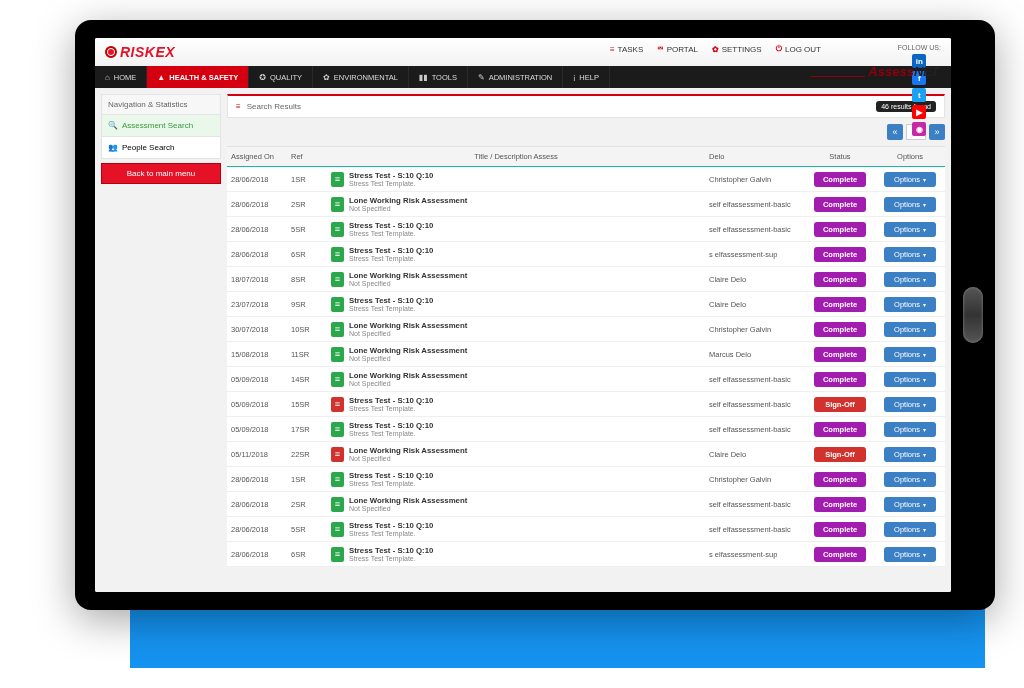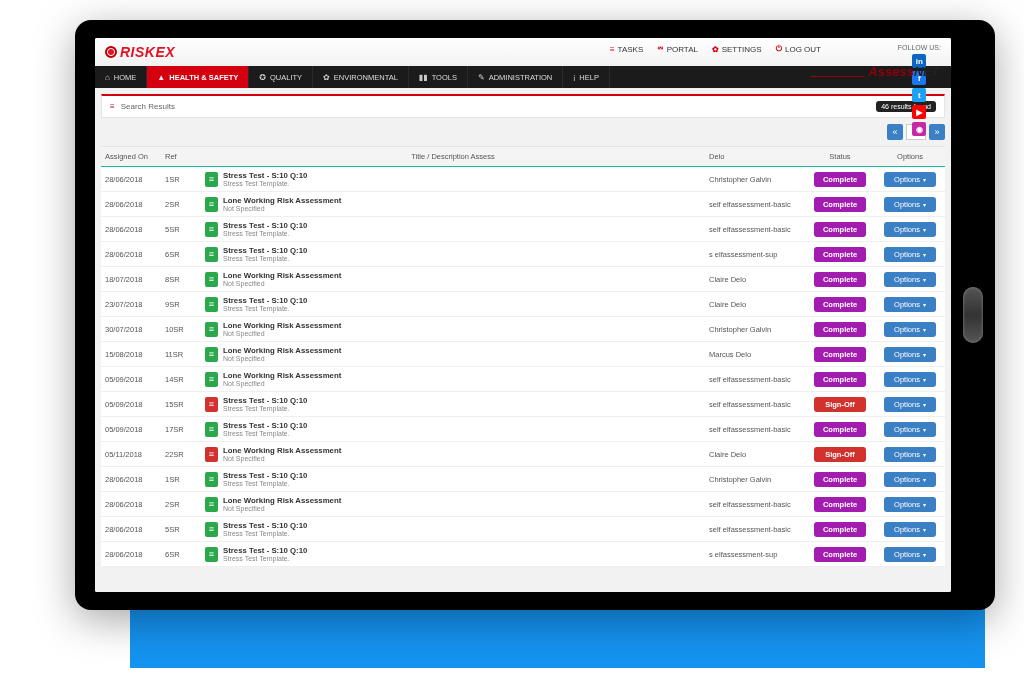--- a/index.html
+++ b/index.html
@@ -147,20 +147,32 @@
           <span class="mico">✎</span>
           <span>ADMINISTRATION</span>
         </div>
         <div class="mi">
           <span class="mico">ℹ</span>
           <span>HELP</span>
         </div>
       </div>
 
     <div class="body">
+      <div class="side">
+        <div class="panel-hd">Navigation &amp; Statistics</div>
+        <div class="side-item active">
+          <span>🔍</span>
+          <span>Assessment Search</span>
+        </div>
+        <div class="side-item">
+          <span>👥</span>
+          <span>People Search</span>
+        </div>
+        <div class="btn-back">Back to main menu</div>
+      </div>
 
       <div class="main">
         <div class="sr-hd">
           <span class="red-ico">≡</span>
           <span>Search Results</span>
           <span class="badge">46 results found</span>
         </div>
 
         <div class="pager">
           <div class="pg-btn">«</div>

